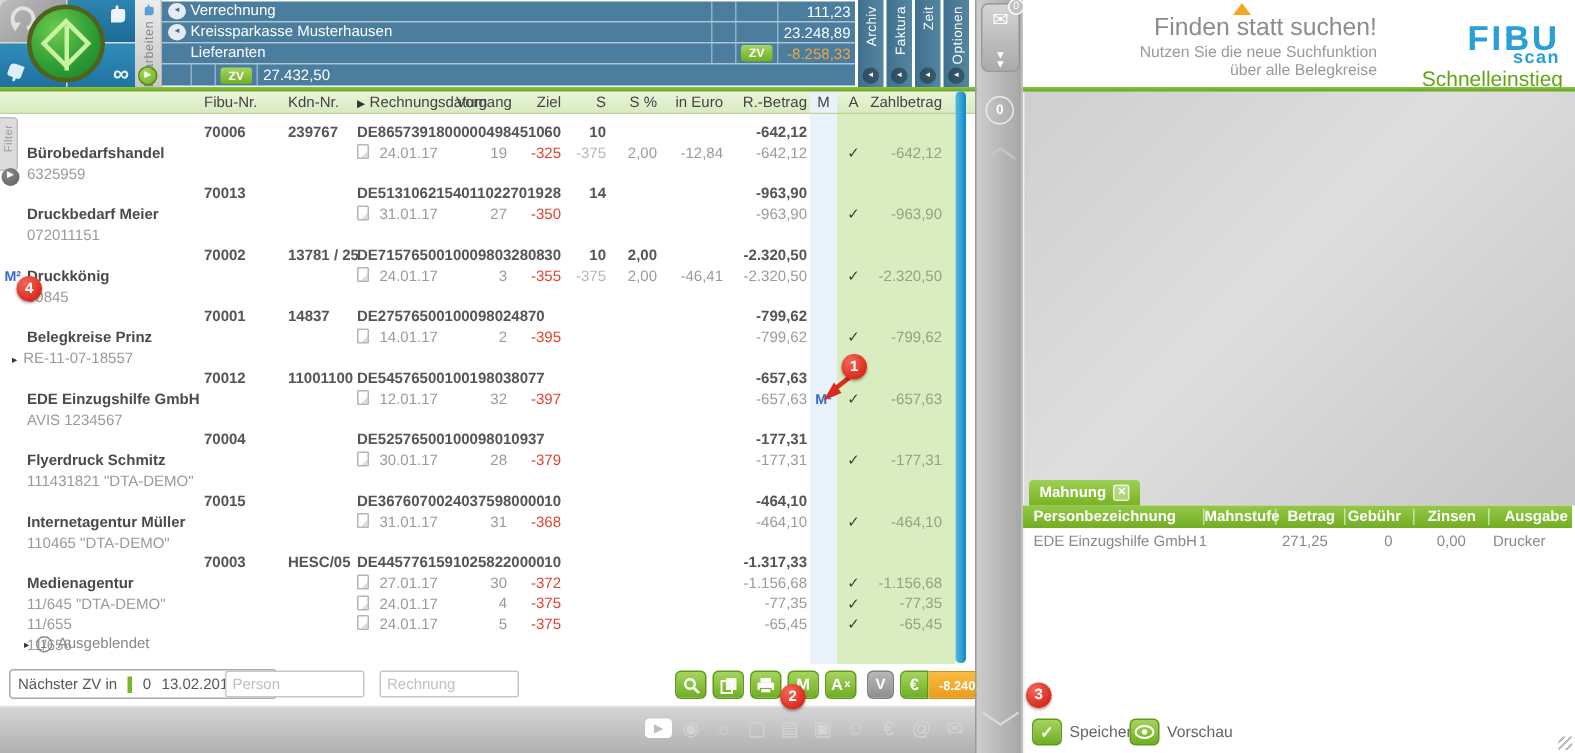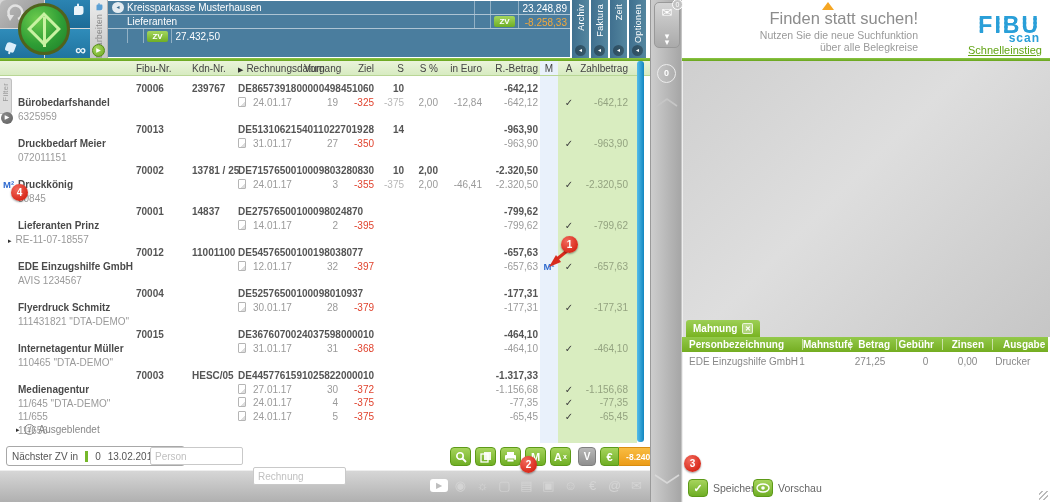--- a/index.html
+++ b/index.html
@@ -172,21 +172,21 @@
   .promo-tri { position:absolute; left:140px; top:2px; width:0; height:0;
     border-left:6px solid transparent; border-right:6px solid transparent; border-bottom:8px solid #f5a623; }
   .promo-title { position:absolute; right:132px; top:9px; font-size:16.5px; color:#8c8c8c; white-space:nowrap; }
   .promo-l1 { position:absolute; right:132px; top:29px; font-size:10.5px; color:#9a9a9a; white-space:nowrap; }
   .promo-l2 { position:absolute; right:132px; top:41px; font-size:10.5px; color:#9a9a9a; white-space:nowrap; }
   .brand { position:absolute; right:10px; top:4px; width:110px; text-align:right; color:#2a9fd8;margin-top:10px; }
   .brand-main { font-size:23px; font-weight:bold; letter-spacing:2px; line-height:22px;
     background:repeating-linear-gradient(180deg,#2a9fd8 0 2.5px,rgba(255,255,255,0) 2.5px 4px);
     -webkit-background-clip:text; background-clip:text; }
   .brand-sub { font-size:12px; font-weight:bold; margin-top:-5px; letter-spacing:1px; }
-  .promo-link { position:absolute; right:8px; top:44px; font-size:11px; color:#62a414; text-decoration:underline;text-align:center; }
+  .promo-link { position:absolute; right:8px; top:44px; font-size:14px; color:#62a414; text-decoration:underline;text-align:center; }
 
   .right-pane { position:absolute; left:682px; top:60px; width:368px; height:277px;
     background:linear-gradient(135deg,#cfcfcf,#dedede 45%,#c6c6c6); border-left:1px solid #eee; }
   .right-bottom { position:absolute; left:682px; top:337px; width:368px; height:165px; background:#fff; border-left:1px solid #eee; }
 
   
   .mahnung-tab { position:absolute; left:686px; top:320px; height:17px; display:flex; align-items:center; gap:5px;
     padding:0 7px; background:linear-gradient(180deg,#9ccf55,#79b322); border-radius:3px 3px 0 0;
     color:#fff; font-weight:bold; z-index:3; }
   .tab-close { width:11px; height:11px; background:rgba(255,255,255,.35); border:1px solid rgba(255,255,255,.7);
@@ -255,20 +255,27 @@
       <svg class="edit-hand" width="10" height="10" viewBox="0 0 16 16">
         <path d="M4 13 L4 6 Q4 4 6 4 L7 4 L7 2.5 Q7 1.5 8 1.5 Q9 1.5 9 2.5 L9 4 L12 4 Q13.5 4 13.5 6 L13.5 10 Q13.5 13 10 13 Z" fill="#5a9fd4"></path>
       </svg>
       <span class="vtext">Bearbeiten</span>
       <div class="go-circle">▶</div>
     </div>
 
     <div class="summary-rows">
         <div class="sum-row">
           <span class="sum-ico">◂</span>
+          <span class="sum-label">Verrechnung</span>
+          <span class="sum-sep"></span>
+          <span class="sum-zv"></span>
+          <span class="sum-val">111,23</span>
+        </div>
+        <div class="sum-row">
+          <span class="sum-ico">◂</span>
           <span class="sum-label">Kreissparkasse Musterhausen</span>
           <span class="sum-sep"></span>
           <span class="sum-zv"></span>
           <span class="sum-val">23.248,89</span>
         </div>
         <div class="sum-row">
           <span class="sum-ico hidden">◂</span>
           <span class="sum-label">Lieferanten</span>
           <span class="sum-sep"></span>
           <span class="sum-zv">
@@ -421,21 +428,21 @@
               <div class="cell c-sp">2,00</div>
               <div class="cell c-euro">-46,41</div>
               <div class="cell c-rbet">-2.320,50</div>
               <div class="cell c-m"></div>
               <div class="cell c-a"><span class="chk">✓</span></div>
               <div class="cell c-zahl">-2.320,50</div>
             </div>
           </div>
           <div class="blk">
             <div class="ln head">
-              <div class="cell c-name nm">Lieferanten Prinz</div>
+              <div class="cell c-name nm">Belegkreise Prinz</div>
               <div class="cell c-fibu bd">70001</div>
               <div class="cell c-kdn bd">14837</div>
               <div class="cell c-date iban">DE27576500100098024870</div>
               <div class="cell c-vorg"></div>
               <div class="cell c-ziel bd"></div>
               <div class="cell c-s bd"></div>
               <div class="cell c-sp bd"></div>
               <div class="cell c-euro"></div>
               <div class="cell c-rbet bd">-799,62</div>
               <div class="cell c-m"></div>
@@ -630,21 +637,21 @@
         <span>Nächster ZV in</span>
         <span class="nz-bar"></span>
         <span>0</span>
         <span>13.02.2018</span>
         <span class="cal-ico">
           <span class="t">7</span>
           <span class="b">8</span>
         </span>
       </div>
       <input class="ft-input" style="left: 150px;" placeholder="Person">
-      <input class="ft-input" style="left: 253px; margin-top: 20px;" placeholder="Rechnung">
+      <input class="ft-input" style="left: 253px;" placeholder="Rechnung">
 
       <div class="tb" style="left:450px">
         <svg width="12" height="12" viewBox="0 0 12 12">
           <circle cx="5" cy="5" r="3.2" fill="none" stroke="#fff" stroke-width="1.6"></circle>
           <line x1="7.5" y1="7.5" x2="11" y2="11" stroke="#fff" stroke-width="1.8"></line>
         </svg>
       </div>
       <div class="tb" style="left:475px">
         <svg width="12" height="12" viewBox="0 0 12 12">
           <rect x="1" y="3" width="7" height="8" fill="none" stroke="#fff" stroke-width="1.3"></rect>

